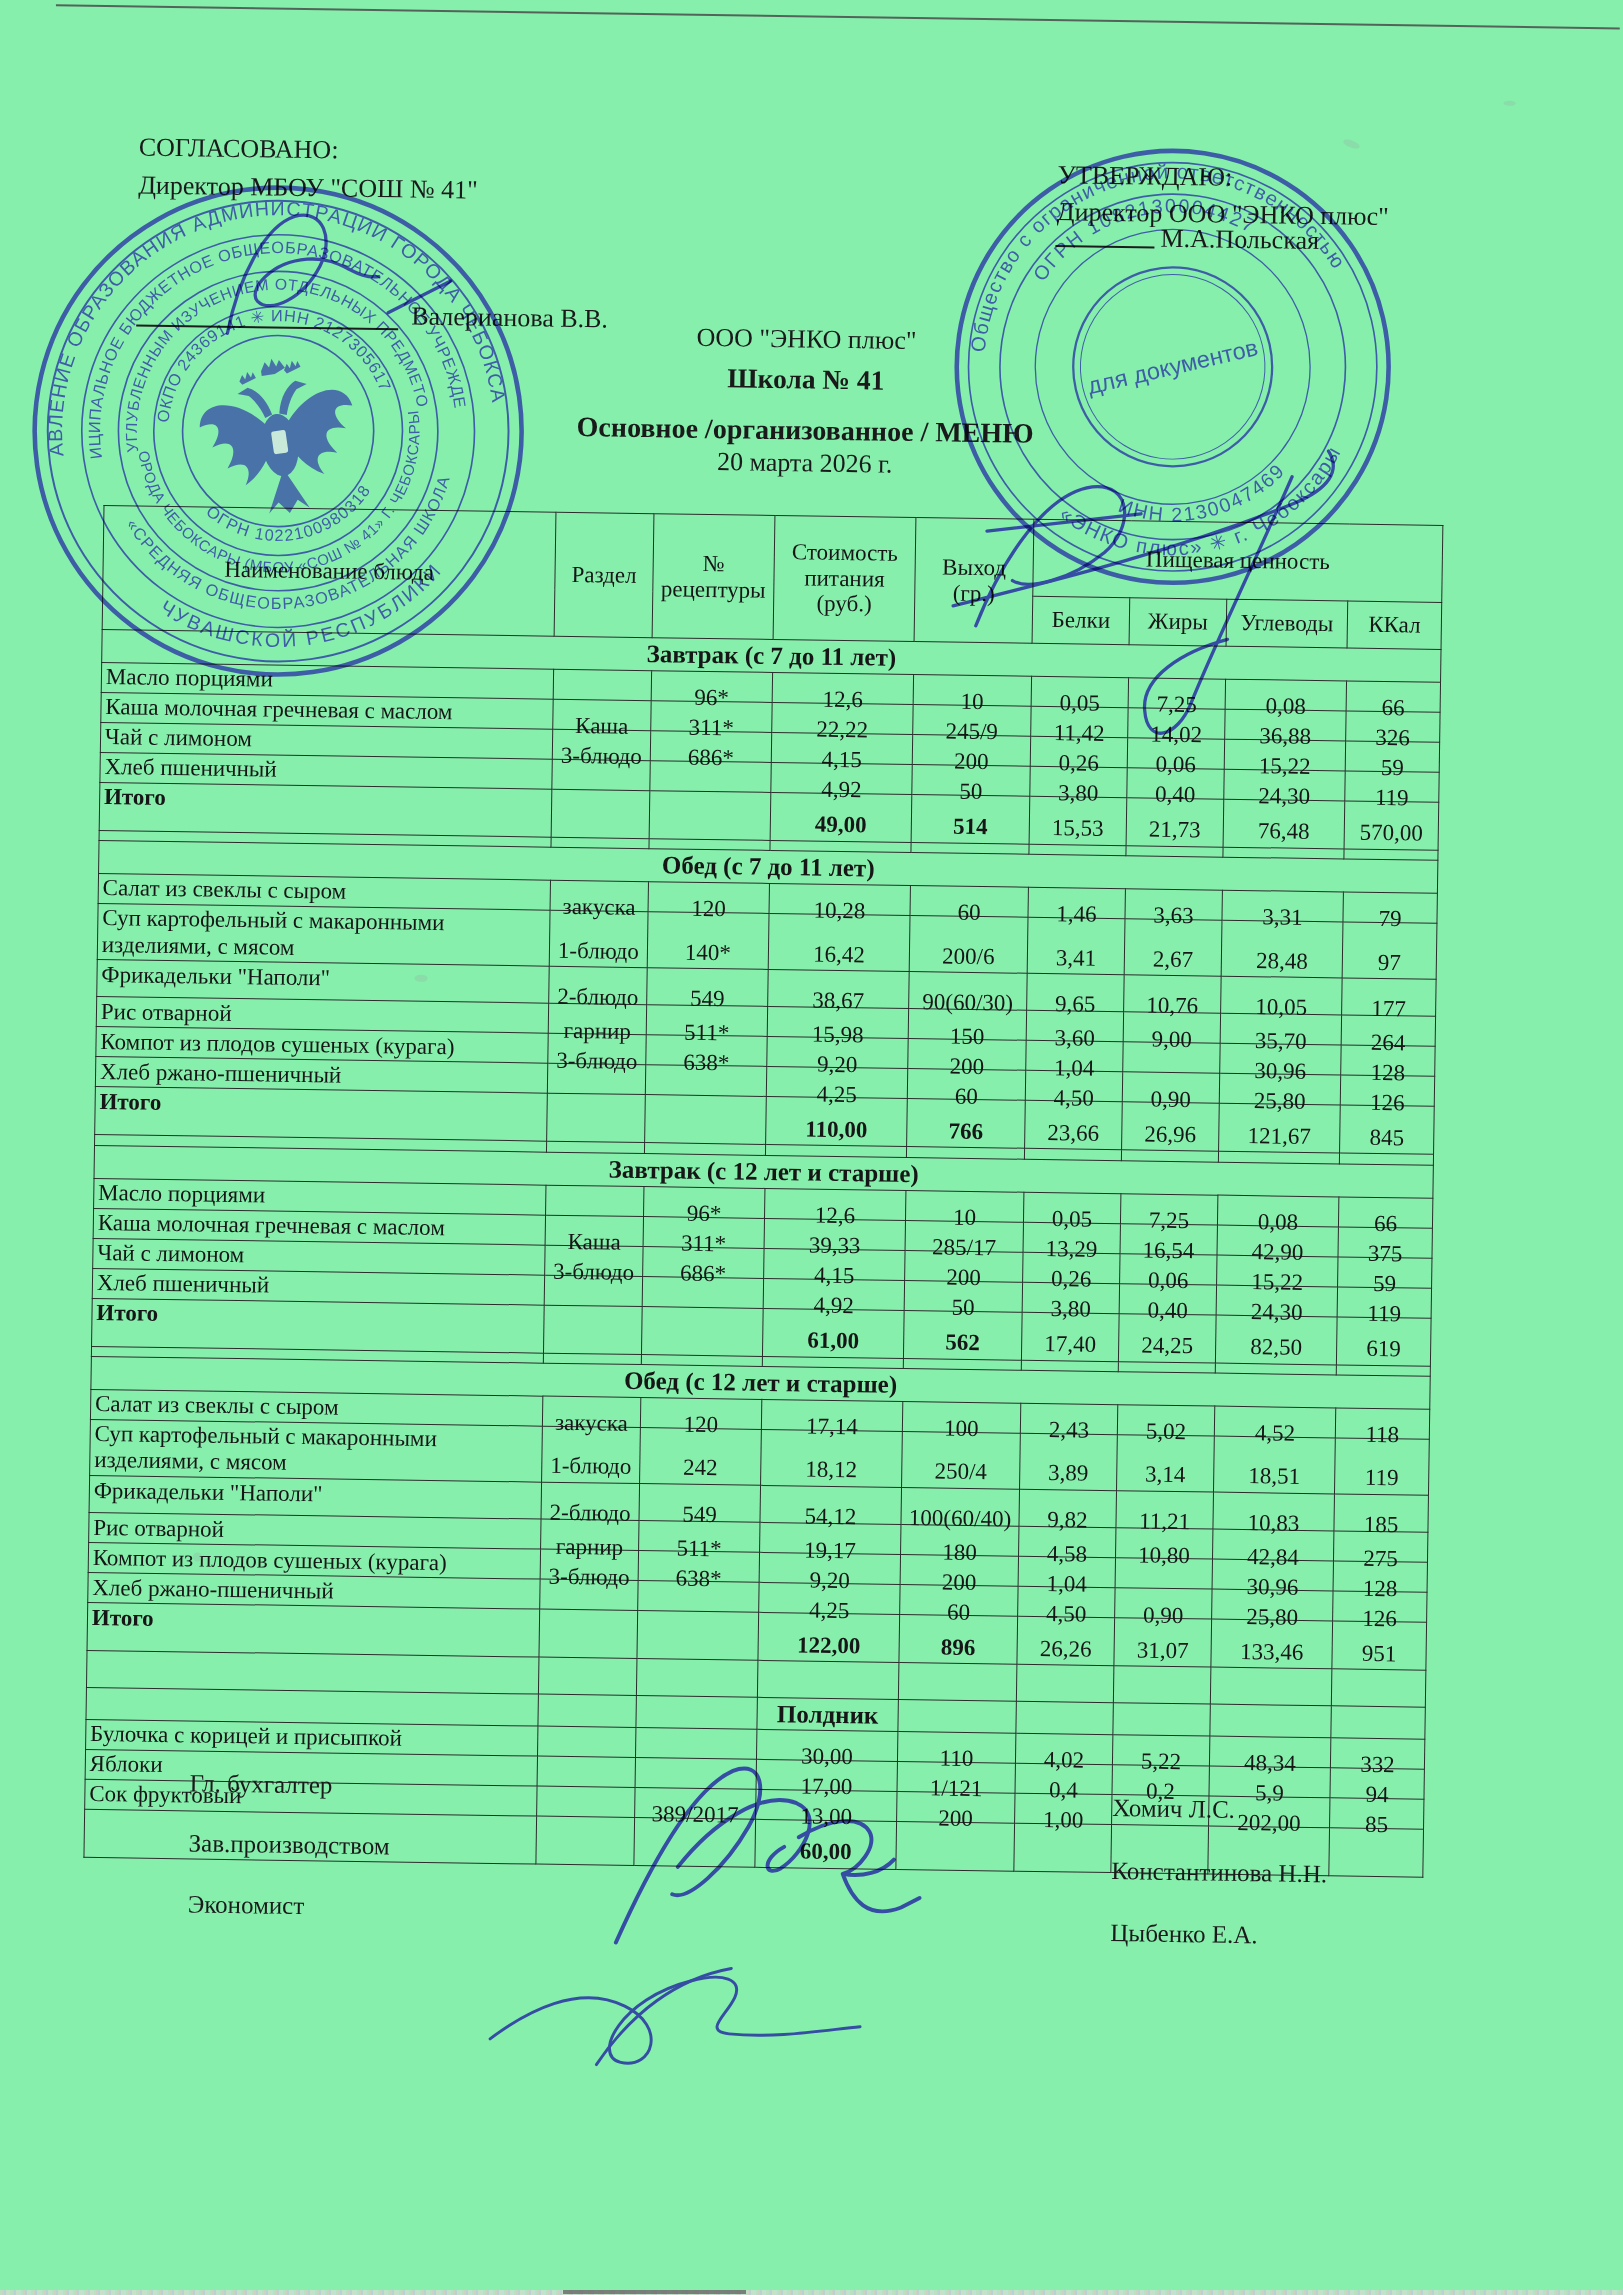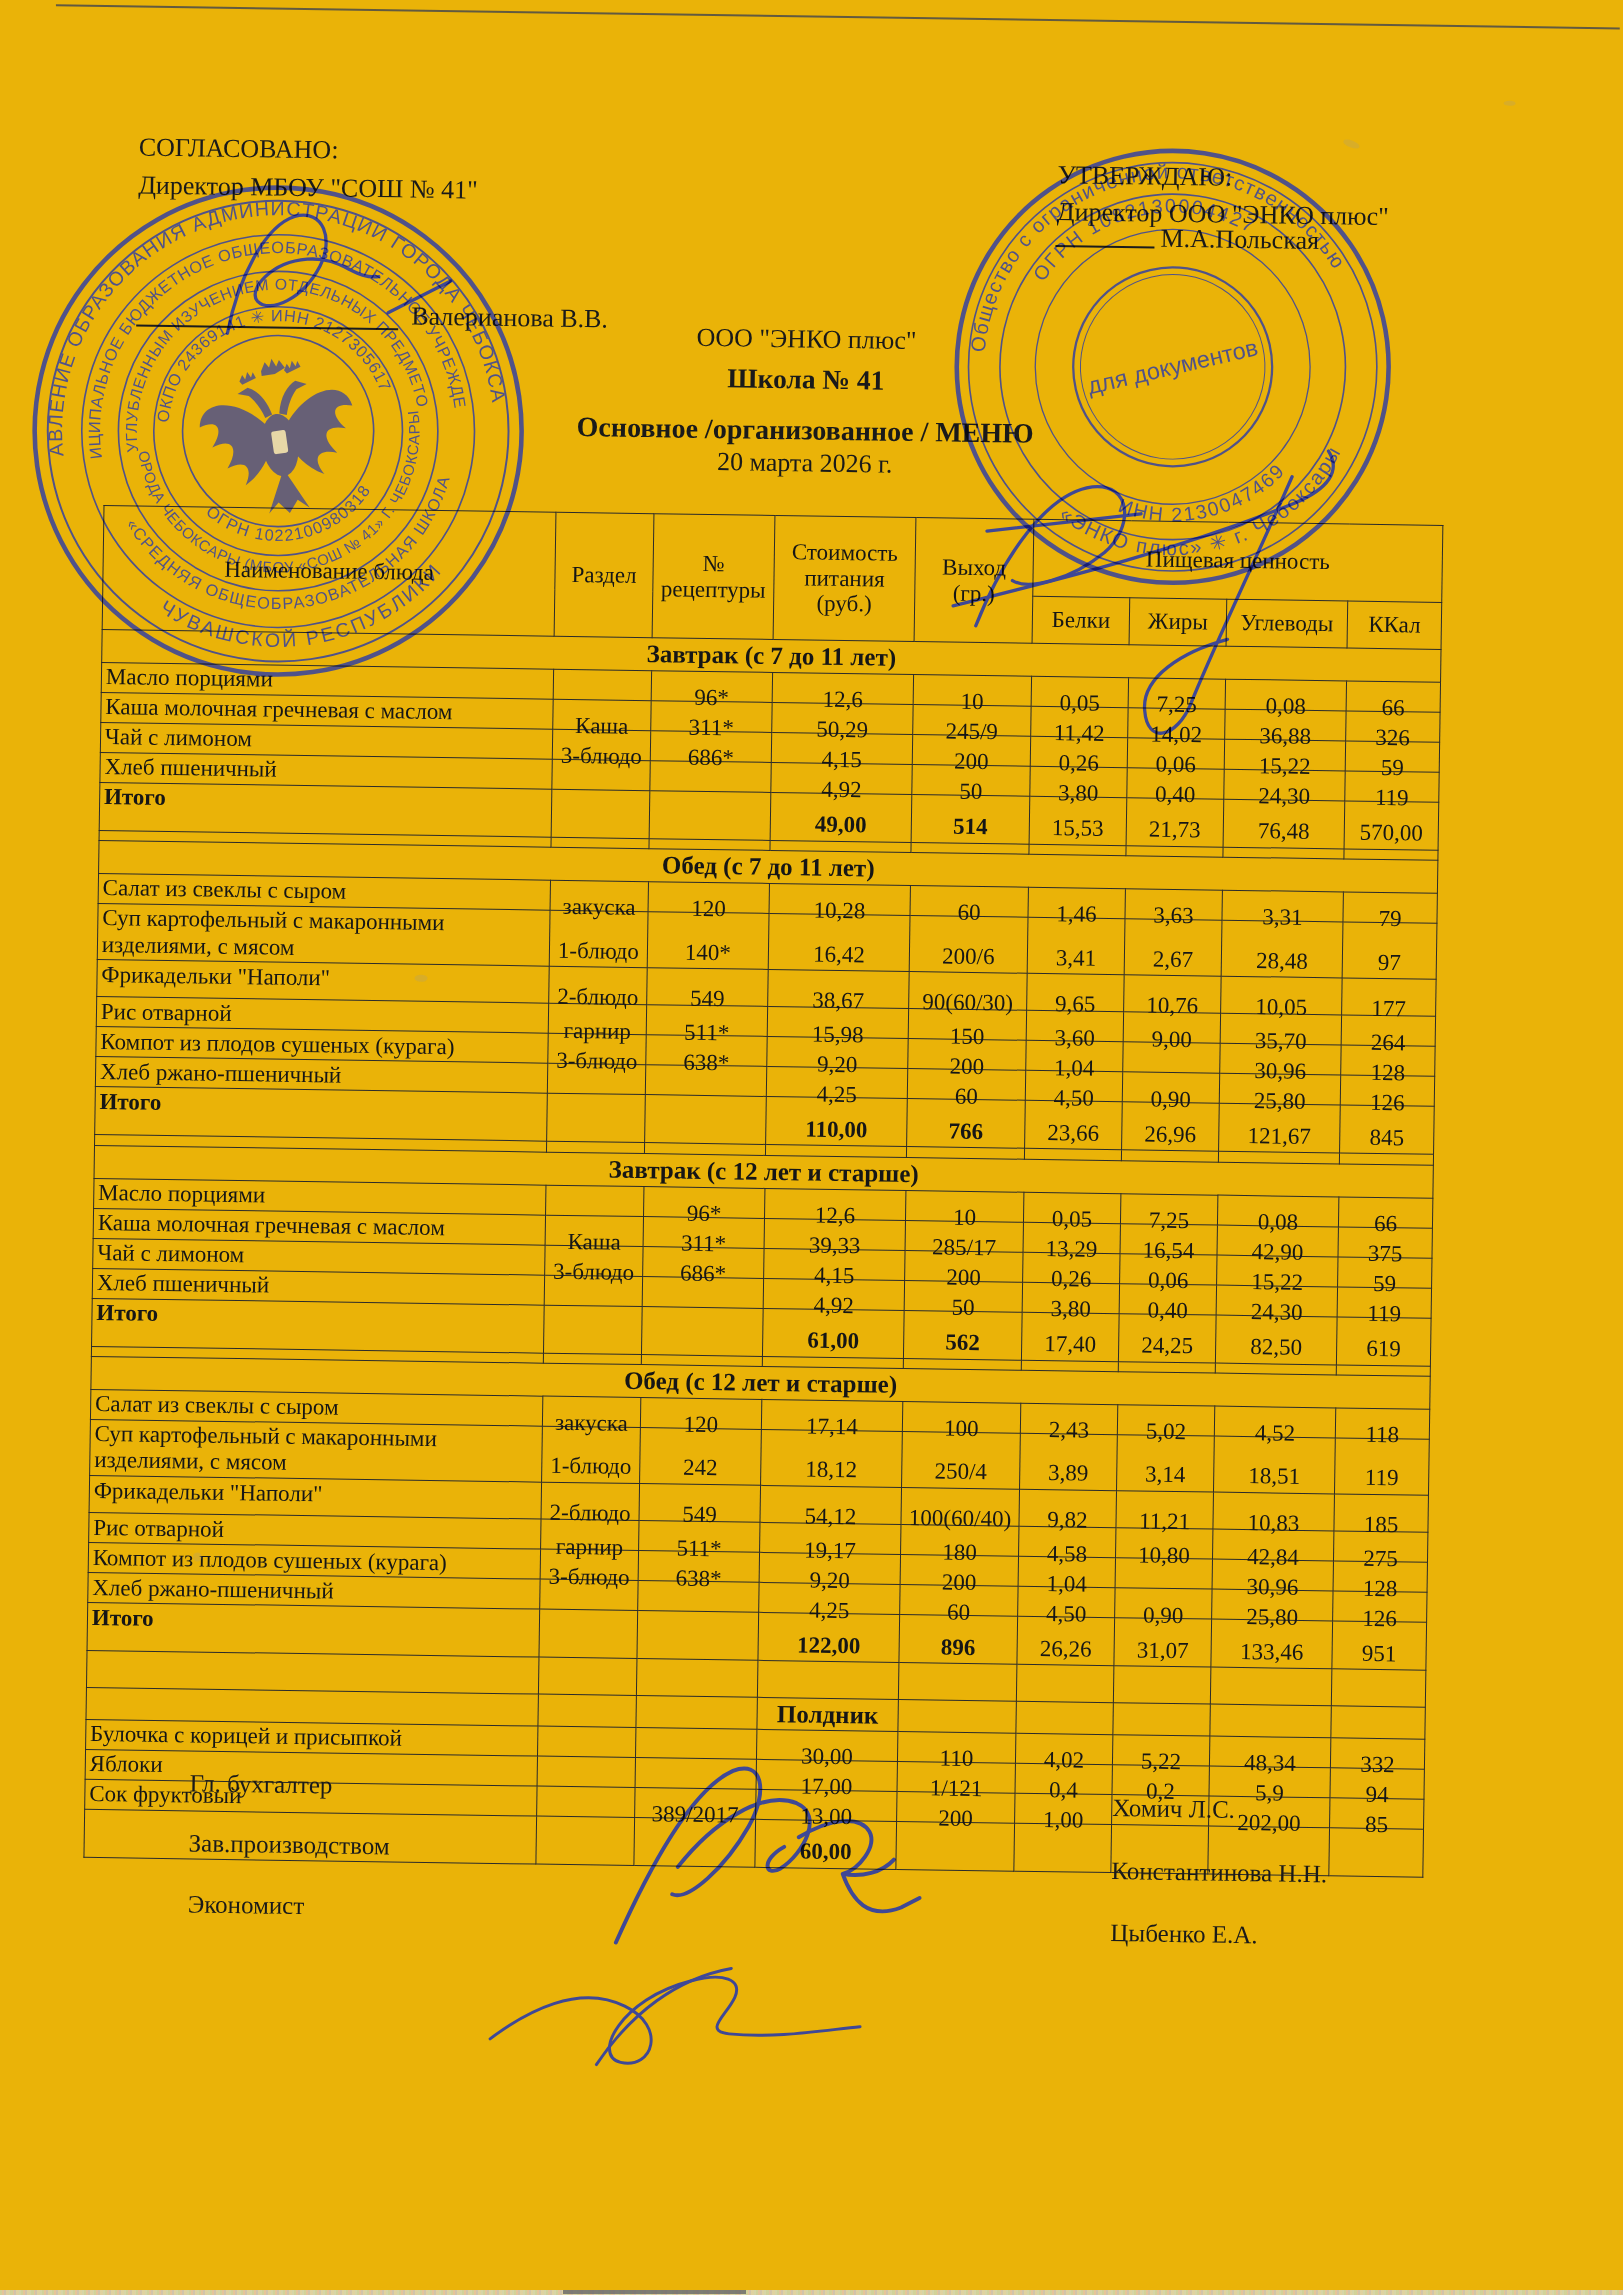--- a/index.html
+++ b/index.html
@@ -1,16 +1,16 @@
 <!DOCTYPE html>
 <html style="font-size:10.5px"><head>
 <meta charset="utf-8">
 <style>
   html,body{margin:0;padding:0;background:#e9e7e2;}
-  .page{position:relative;width:1623px;height:2295px;background:#eab308;overflow:hidden;
+  .page{position:relative;width:1623px;height:2295px;background:#86efac;overflow:hidden;
         font-family:"Liberation Serif","DejaVu Serif",serif;color:#1a1a1a;}
   .tilt{position:absolute;left:0;top:0;width:1623px;height:2295px;
         transform:rotate(0.85deg);transform-origin:39px 0;}
   .t{position:absolute;white-space:nowrap;}
   .scan-edge{position:absolute;left:56px;top:3.9px;width:1564px;height:2px;background:#4a4a4a;opacity:.85;}
   .rule{position:absolute;height:2px;background:#1c1c1c;}
   .smudge{position:absolute;background:#9a9a9a;opacity:.22;border-radius:50%;}
   
   .h40{font-size:26px;} .h42b{font-size:27.5px;font-weight:bold;} .h43b{font-size:28px;font-weight:bold;}
   .center{left:0;width:1623px;text-align:center;white-space:nowrap;}
@@ -106,21 +106,21 @@
             <td class="v"><span>10</span></td>
             <td class="v"><span>0,05</span></td>
             <td class="v"><span>7,25</span></td>
             <td class="v"><span>0,08</span></td>
             <td class="v"><span>66</span></td>
           </tr>
           <tr class="item-row">
             <td class="name">Каша молочная гречневая с маслом</td>
             <td class="v"><span>Каша</span></td>
             <td class="v"><span>311*</span></td>
-            <td class="v"><span>50,29</span></td>
+            <td class="v"><span>22,22</span></td>
             <td class="v"><span>245/9</span></td>
             <td class="v"><span>11,42</span></td>
             <td class="v"><span>14,02</span></td>
             <td class="v"><span>36,88</span></td>
             <td class="v"><span>326</span></td>
           </tr>
           <tr class="item-row">
             <td class="name">Чай с лимоном</td>
             <td class="v"><span>3-блюдо</span></td>
             <td class="v"><span>686*</span></td>

